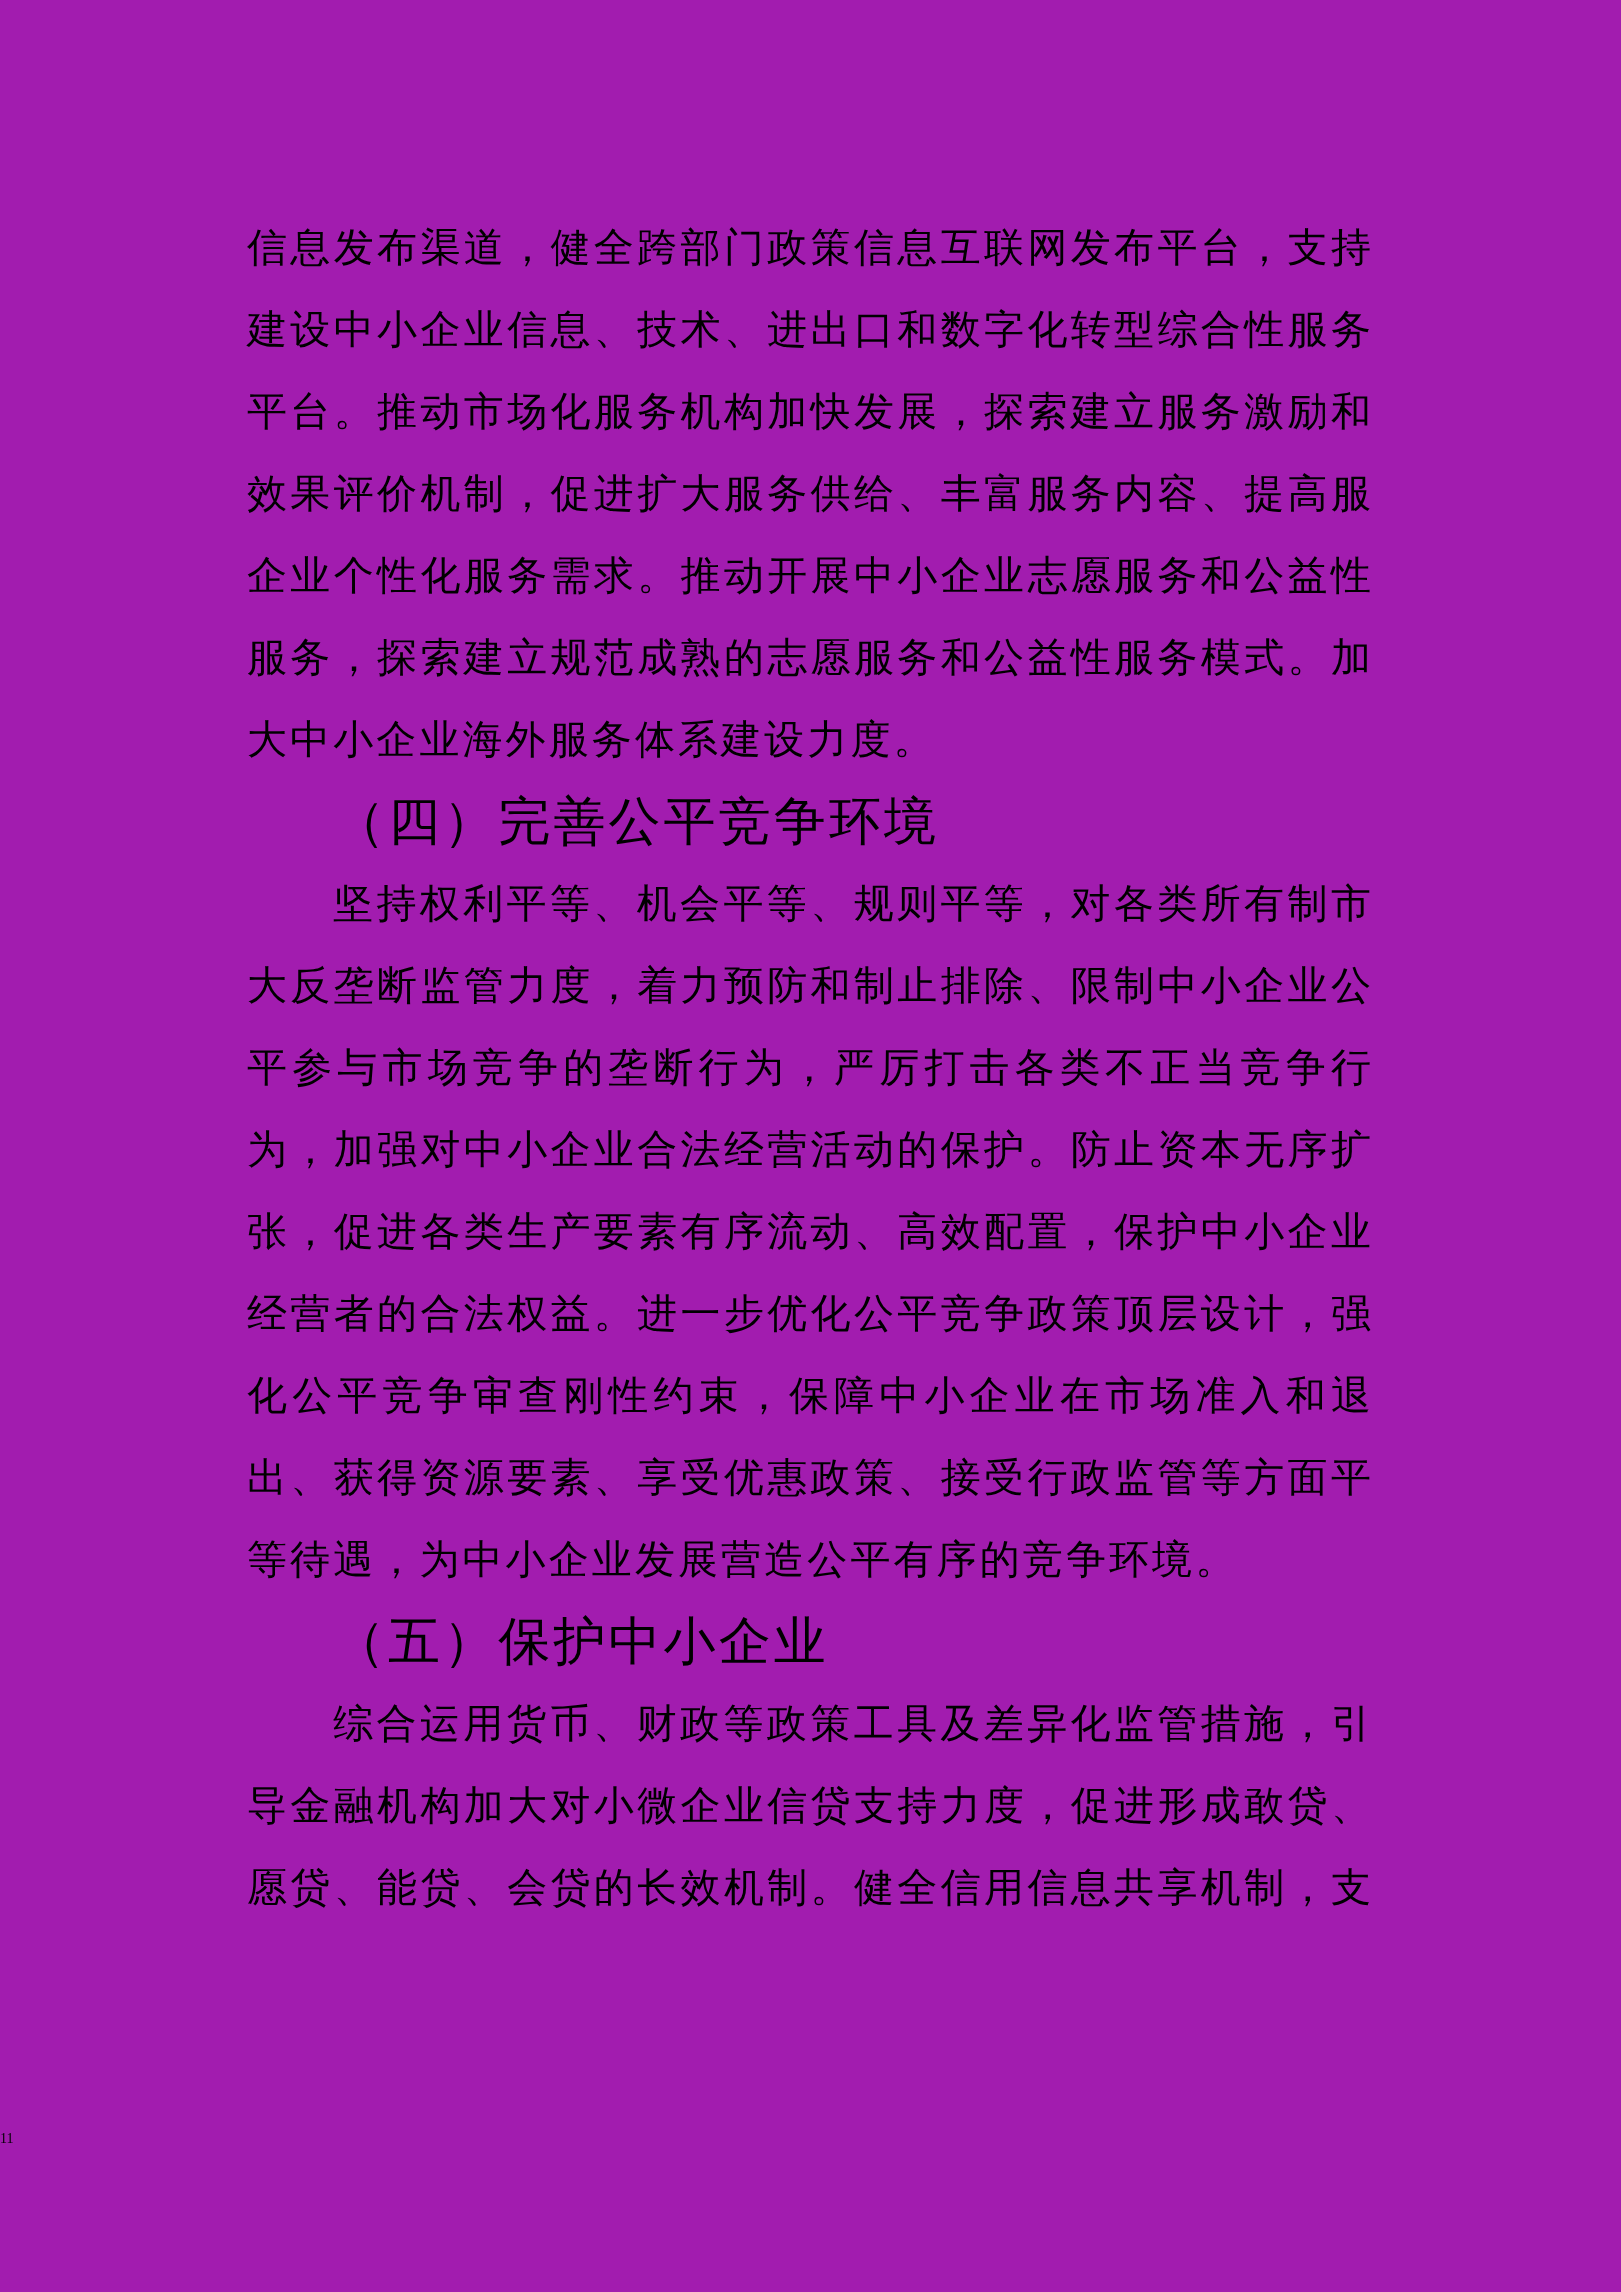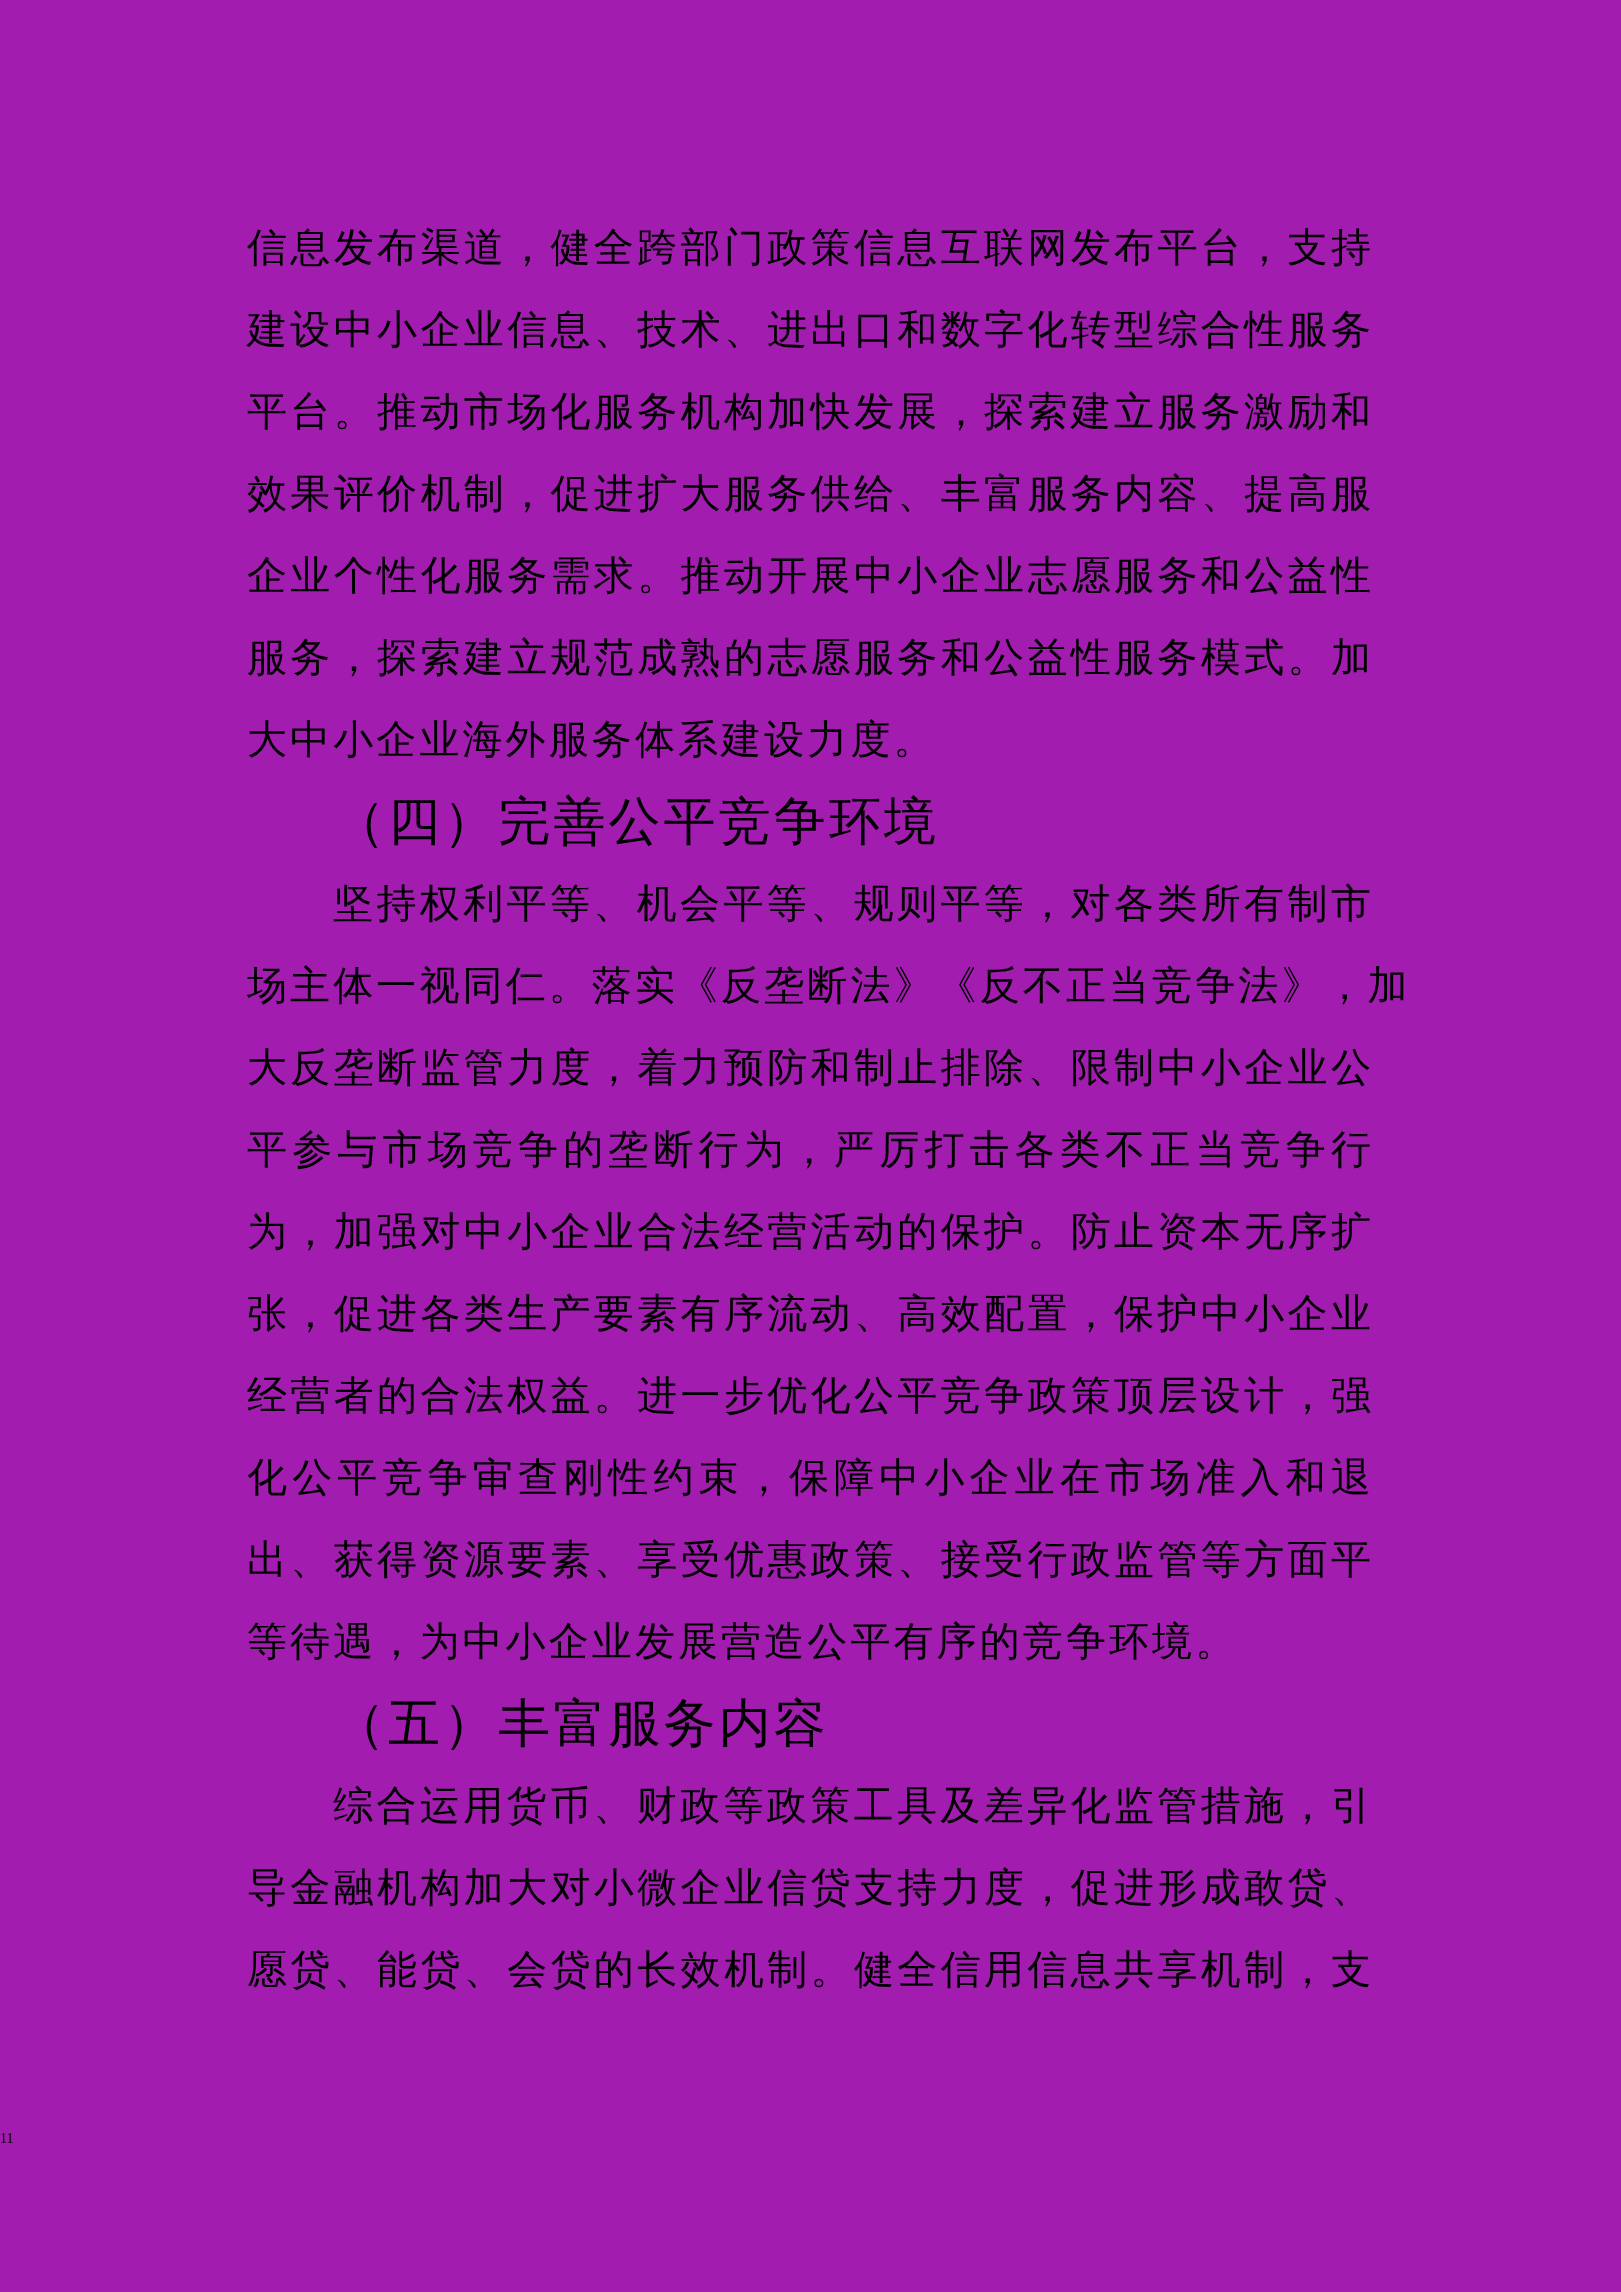--- a/index.html
+++ b/index.html
@@ -76,32 +76,31 @@
       <div class="line">效果评价机制，促进扩大服务供给、丰富服务内容、提高服</div>
       <div class="line">企业个性化服务需求。推动开展中小企业志愿服务和公益性</div>
       <div class="line">服务，探索建立规范成熟的志愿服务和公益性服务模式。加</div>
       <div class="line last">大中小企业海外服务体系建设力度。</div>
     </div>
 
     <div class="heading">（四）完善公平竞争环境</div>
 
     <div>
       <div class="line indent">坚持权利平等、机会平等、规则平等，对各类所有制市</div>
-      <div class="line">场主体一视同仁。落实《反垄断法》《反不正当竞争法》，加</div>
       <div class="line">大反垄断监管力度，着力预防和制止排除、限制中小企业公</div>
       <div class="line">平参与市场竞争的垄断行为，严厉打击各类不正当竞争行</div>
       <div class="line">为，加强对中小企业合法经营活动的保护。防止资本无序扩</div>
       <div class="line">张，促进各类生产要素有序流动、高效配置，保护中小企业</div>
       <div class="line">经营者的合法权益。进一步优化公平竞争政策顶层设计，强</div>
       <div class="line">化公平竞争审查刚性约束，保障中小企业在市场准入和退</div>
       <div class="line">出、获得资源要素、享受优惠政策、接受行政监管等方面平</div>
       <div class="line last">等待遇，为中小企业发展营造公平有序的竞争环境。</div>
     </div>
 
-    <div class="heading">（五）丰富服务内容</div>
+    <div class="heading">（五）保护中小企业</div>
 
     <div>
       <div class="line indent">综合运用货币、财政等政策工具及差异化监管措施，引</div>
       <div class="line">导金融机构加大对小微企业信贷支持力度，促进形成敢贷、</div>
       <div class="line">愿贷、能贷、会贷的长效机制。健全信用信息共享机制，支</div>
     </div>
 
   </div>
 
   <div class="page-number">11</div>

